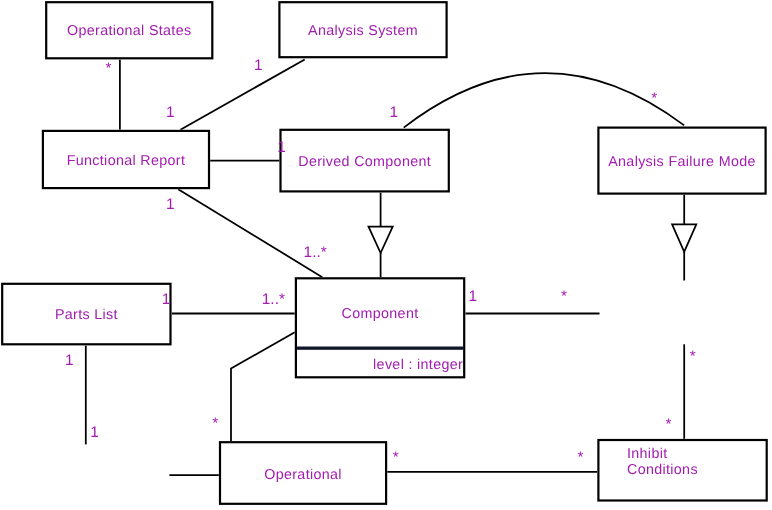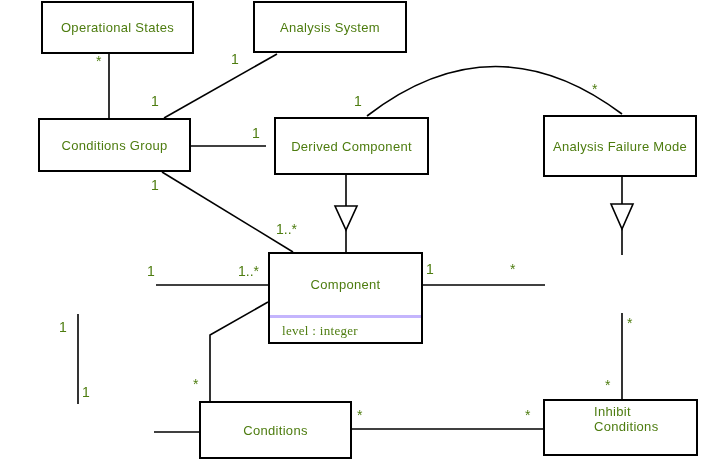--- a/index.html
+++ b/index.html
@@ -1,31 +1,31 @@
 <!DOCTYPE html>
 <html><head>
 <meta charset="utf-8">
 <style>
   html,body{margin:0;padding:0;background:#fff;}
   .stage{
     position:relative;width:702px;height:464px;background:#ffffff;
-    font-family:"Liberation Sans",sans-serif;color:#4d7c0f;overflow:hidden;
+    font-family:"Liberation Sans",sans-serif;color:#a21caf;overflow:hidden;
   }
   .wires{position:absolute;left:0;top:0;width:702px;height:464px;}
   .node{
     position:absolute;box-sizing:border-box;border:2px solid #000;background:#fff;
     display:flex;align-items:center;justify-content:center;
     font-size:13px;line-height:15px;text-align:center;letter-spacing:.3px;
   }
   .node.tl{align-items:flex-start;justify-content:flex-start;text-align:left;padding:3px 0 0 25px;}
-  .node.tl .lbl{width:78px;margin-left:24px;}
+  .node.tl .lbl{width:78px;}
   .node.stack{flex-direction:column;align-items:stretch;justify-content:flex-start;padding:0;}
   .compartment{box-sizing:border-box;display:flex;}
   .comp-name{flex:1;align-items:center;justify-content:center;border-radius:24px;}
-  .comp-attr{height:27px;border-top:3px solid #c4b5fd;align-items:center;justify-content:flex-start;padding-left:12px;font-family:Liberation Serif, serif;}
+  .comp-attr{height:27px;border-top:3px solid #0f172a;align-items:center;justify-content:flex-end;padding-left:12px;}
   .mult{position:absolute;font-size:14px;line-height:14px;white-space:nowrap;}
 </style>
 </head>
 <body>
 
 <div class="stage">
 
   <svg class="wires" viewBox="0 0 702 464" xmlns="http://www.w3.org/2000/svg" fill="none" stroke="#000" stroke-width="1.6">
 
     <line x1="109" y1="54" x2="109" y2="118"></line>
@@ -63,45 +63,48 @@
 
   <div class="node" style="left:41px;top:1px;width:153px;height:53px">
     <span class="lbl">Operational States</span>
   </div>
 
   <div class="node" style="left:253px;top:1px;width:154px;height:52px">
     <span class="lbl">Analysis System</span>
   </div>
 
   <div class="node" style="left:38px;top:118px;width:153px;height:54px">
-    <span class="lbl">Conditions Group</span>
+    <span class="lbl">Functional Report</span>
   </div>
 
-  <div class="node" style="left:274px;top:117px;width:155px;height:58px">
+  <div class="node" style="left:254px;top:117px;width:155px;height:58px">
     <span class="lbl">Derived Component</span>
   </div>
 
   <div class="node" style="left:543px;top:115px;width:154px;height:62px">
     <span class="lbl">Analysis Failure Mode</span>
   </div>
 
+  <div class="node" style="left:1px;top:257px;width:155px;height:57px">
+    <span class="lbl">Parts List</span>
+  </div>
 
   <div class="node stack" style="left:268px;top:252px;width:155px;height:92px">
     <div class="compartment comp-name">
       <span class="lbl">Component</span>
     </div>
     <div class="compartment comp-attr">
       <span class="lbl">level : integer</span>
     </div>
   </div>
 
 
 
   <div class="node" style="left:199px;top:401px;width:153px;height:58px">
-    <span class="lbl">Conditions</span>
+    <span class="lbl">Operational</span>
   </div>
 
   <div class="node tl" style="left:543px;top:399px;width:155px;height:57px">
     <span class="lbl">Inhibit Conditions</span>
   </div>
 
   <span class="mult" style="left:96px;top:54px">*</span>
   <span class="mult" style="left:231px;top:52px">1</span>
   <span class="mult" style="left:151px;top:94px">1</span>
   <span class="mult" style="left:252px;top:126px">1</span>

